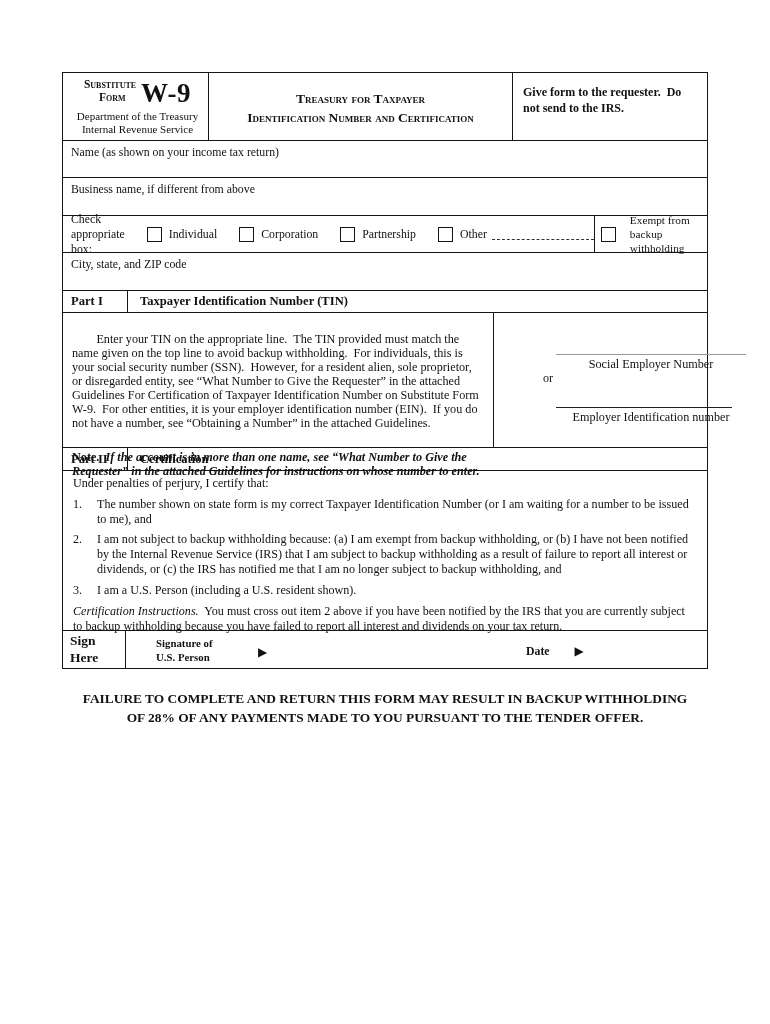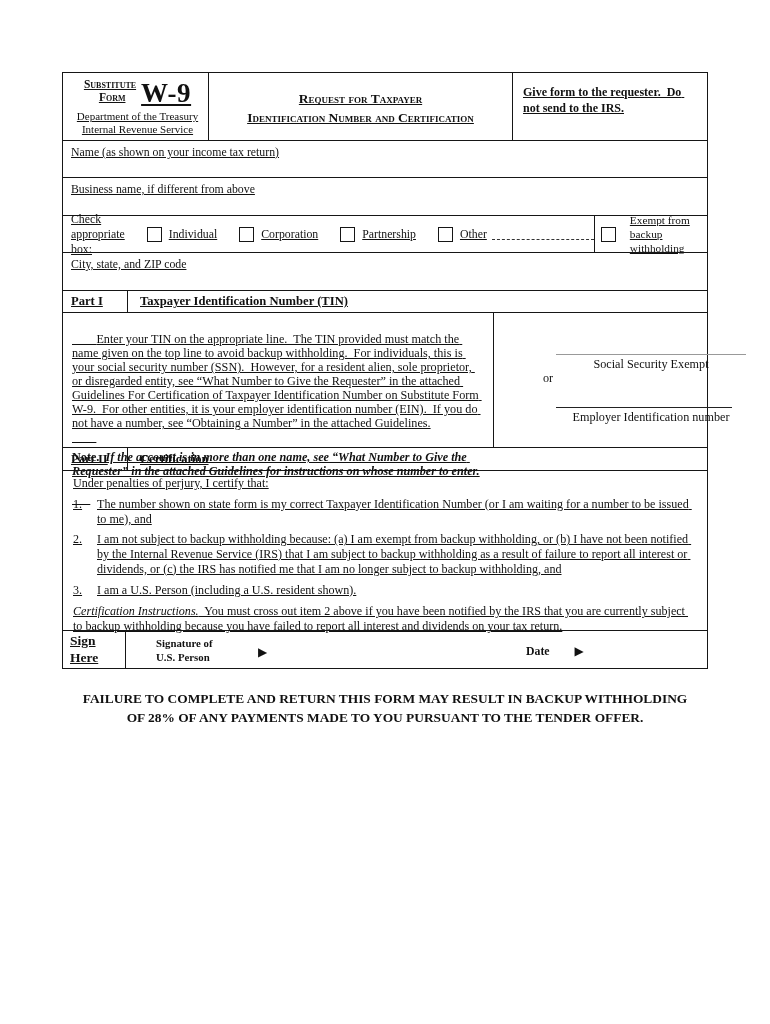--- a/index.html
+++ b/index.html
@@ -1,19 +1,19 @@
 <!DOCTYPE html>
 <html><head>
 <meta charset="utf-8">
 <style>
   html,body{margin:0;padding:0;background:#ffffff;}
   .page{position:relative;width:770px;height:1024px;background:#ffffff;
         font-family:"Liberation Serif", serif;color:#111;overflow:hidden;}
   .form{position:absolute;left:62px;top:72px;width:646px;box-sizing:border-box;
-        border:1.6px solid #161616;background:#fff;text-decoration:underline;}
+        border:1.6px solid #161616;background:#fff;}
   .row{box-sizing:border-box;border-top:1.5px solid #161616;position:relative;}
   .row:first-child{border-top:none;}
   .cell{box-sizing:border-box;}
 
   
   .row-header{height:67px;display:flex;}
   .hdr-left{width:146px;border-right:1.5px solid #161616;padding:5px 2px 0 6px;text-align:center;}
   .subform-row{display:flex;justify-content:center;align-items:flex-start;}
   .subform-words{font-variant:small-caps;font-weight:bold;font-size:11.5px;line-height:1.15;text-align:left;}
   .form-word{padding-left:15px;}
@@ -96,21 +96,21 @@
             <div class="form-word">Form</div>
           </div>
           <div class="w9">W-9</div>
         </div>
         <div class="dept">
           <div>Department of the Treasury</div>
           <div>Internal Revenue Service</div>
         </div>
       </div>
       <div class="cell hdr-center">
-        <div class="hdr-title">Request for Taxpayer</div>
+        <div class="hdr-title">Treasury for Taxpayer</div>
         <div class="hdr-title">Identification Number and Certification</div>
       </div>
       <div class="cell hdr-right">Give form to the requester.  Do not send to the IRS.</div>
     </div>
 
     <div class="row row-name">
       <div class="field-label">Name (as shown on your income tax return)</div>
     </div>
 
     <div class="row row-business">
@@ -153,21 +153,21 @@
       <div class="part-title">Taxpayer Identification Number (TIN)</div>
     </div>
 
     <div class="row row-p1body">
       <div class="cell p1-left">
         <span>Enter your TIN on the appropriate line.  The TIN provided must match the name given on the top line to avoid backup withholding.  For individuals, this is your social security number (SSN).  However, for a resident alien, sole proprietor, or disregarded entity, see “What Number to Give the Requester” in the attached Guidelines For Certification of Taxpayer Identification Number on Substitute Form W-9.  For other entities, it is your employer identification number (EIN).  If you do not have a number, see “Obtaining a Number” in the attached Guidelines.</span>
         <div class="p1-note"><span class="note-lead">Note.</span><span>  If the account is in more than one name, see “What Number to Give the Requester” in the attached Guidelines for instructions on whose number to enter.</span></div>
       </div>
       <div class="cell p1-right">
         <div class="tin-line ssn" style="top:41px;"></div>
-        <div class="tin-label" style="top:44px;">Social Security Exempt</div>
+        <div class="tin-label" style="top:44px;">Social Employer Number</div>
         <div class="or-word">or</div>
         <div class="tin-line ein" style="top:94px;"></div>
         <div class="tin-label" style="top:97px;">Employer Identification number</div>
       </div>
     </div>
 
     <div class="row row-parthead row-parthead2">
       <div class="part-label">Part II</div>
       <div class="part-title">Certification</div>
     </div>

